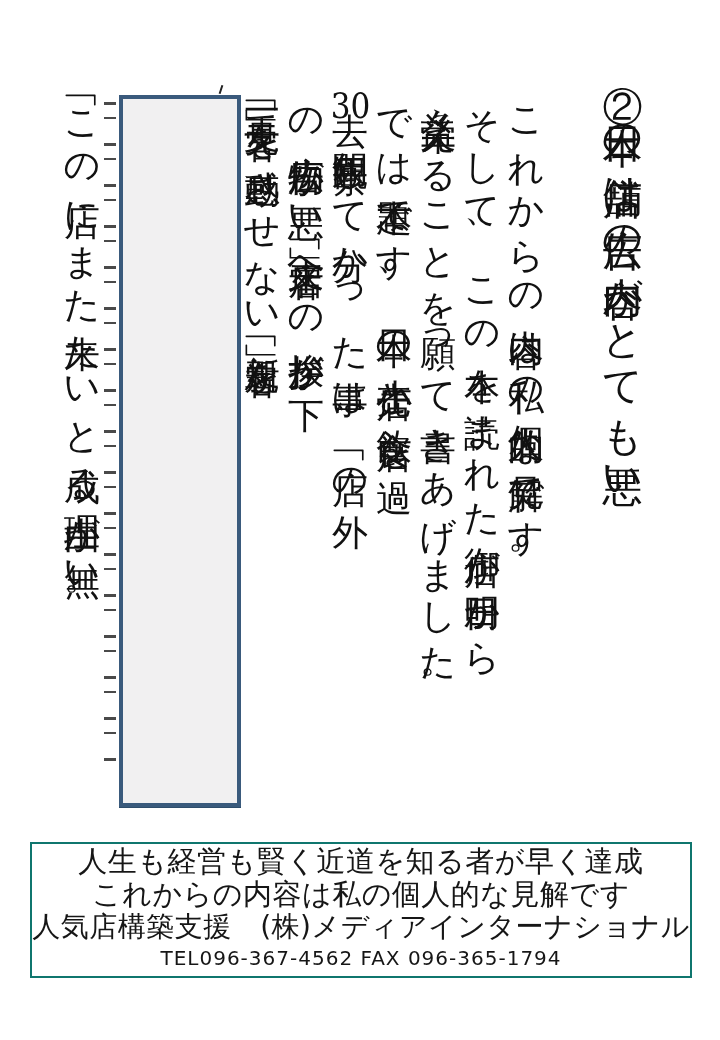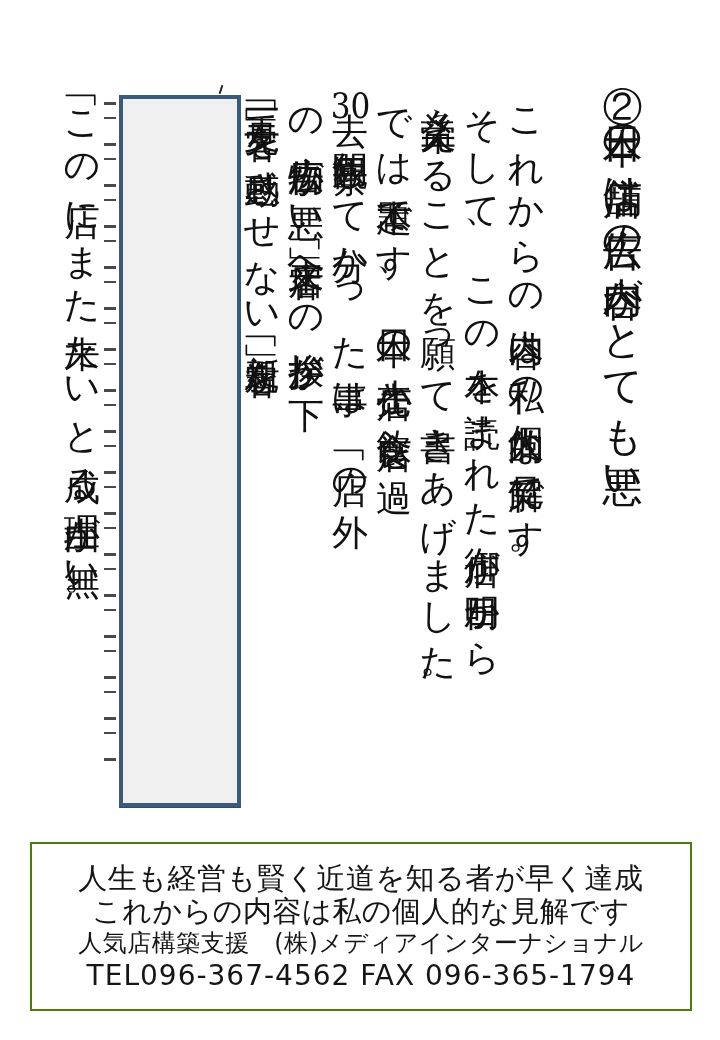--- a/index.html
+++ b/index.html
@@ -40,29 +40,29 @@
       #1c1c1c 15px 17px, transparent 17px 41px);
     opacity:.8;
   }
   .glyph-fragment-top{
     position:absolute;left:220px;top:85px;width:2px;height:9px;
     background:#222;transform:rotate(18deg);
   }
 
   
   .footer-box{
-    position:absolute;left:30px;top:842px;width:662px;height:169px;
-    border:2px solid #4d7c0f;box-sizing:border-box;background:#ffffff;
+    position:absolute;left:30px;top:842px;width:662px;height:136px;
+    border:2px solid #0f766e;box-sizing:border-box;background:#ffffff;
     display:flex;flex-direction:column;justify-content:center;align-items:center;
     font-family:"DejaVu Sans", sans-serif;color:#161616;
   }
   .f-line{white-space:nowrap;text-align:center;}
   .f-l1,.f-l2{font-size:29px;line-height:33px;letter-spacing:.5px;}
-  .f-l3{font-size:24px;line-height:31px;letter-spacing:.5px;}
-  .f-l4{font-size:28px;line-height:33px;letter-spacing:1px;}
+  .f-l3{font-size:28px;line-height:31px;letter-spacing:.5px;}
+  .f-l4{font-size:20px;line-height:33px;letter-spacing:1px;}
   .f-l5{font-size:24px;line-height:31px;letter-spacing:.5px;}
 </style>
 </head>
 <body>
 
 <div class="page">
 
   <div class="vtitle">②日本の店舗は広告の内容がとても悪い</div>
 
   <div class="vcol" style="left:505px"><span>これからの内容は私の個人的な見解です。</span><span class="tcy"></span><span></span></div>

